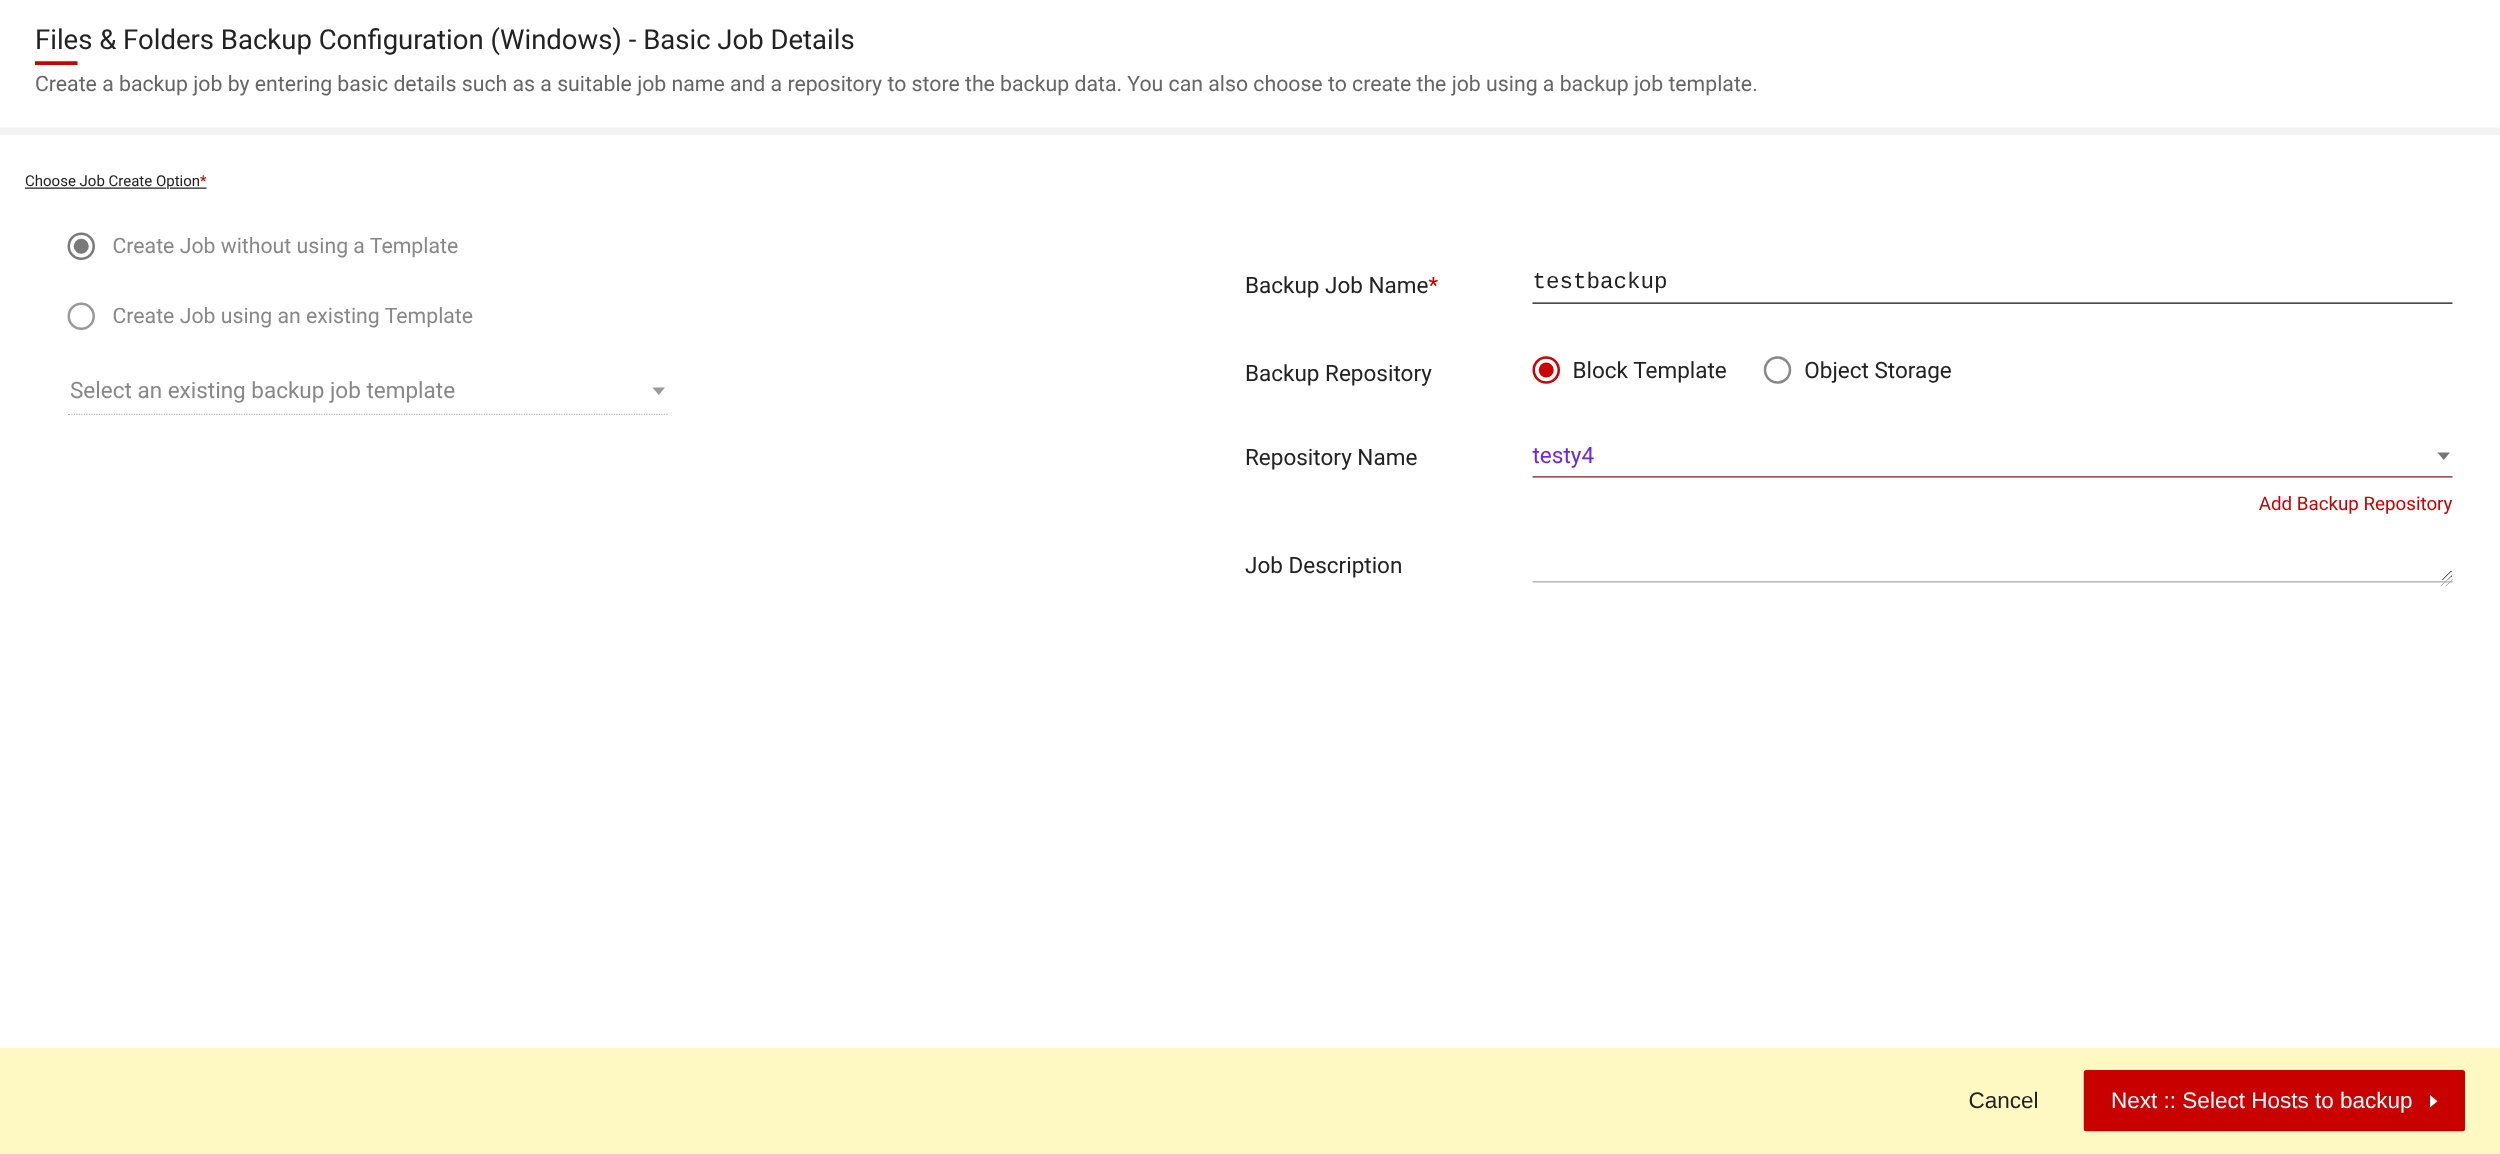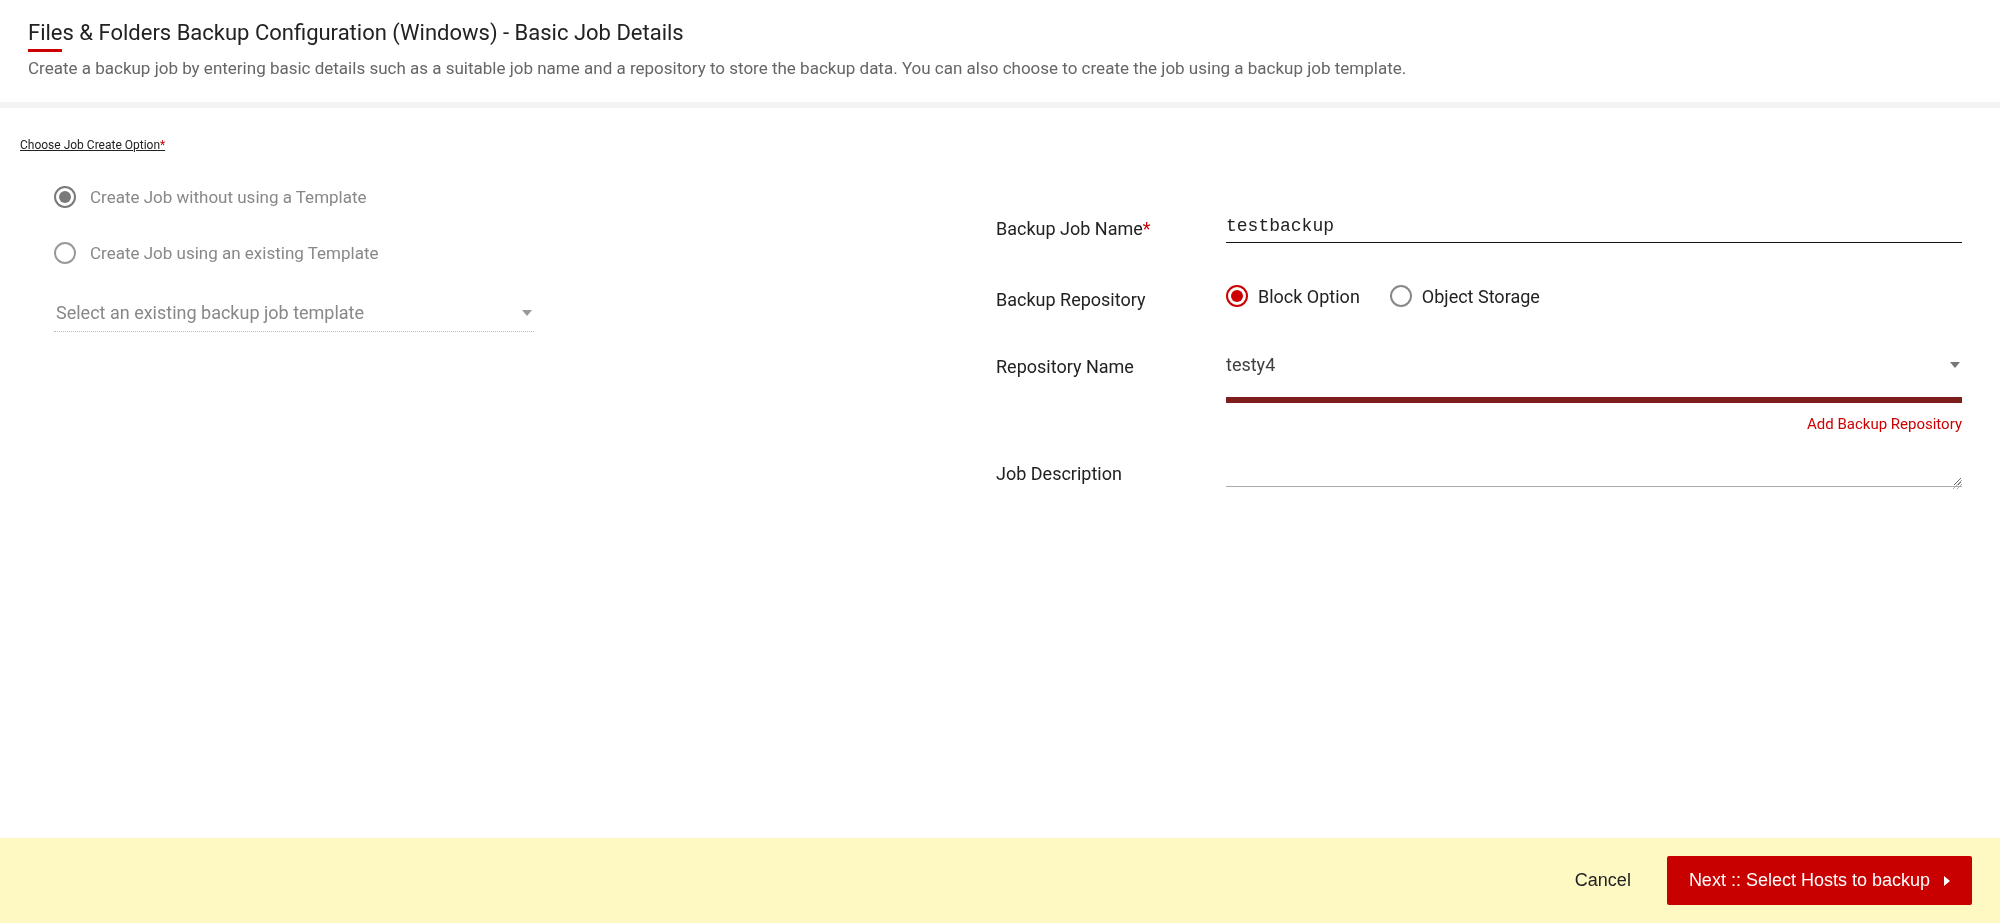--- a/index.html
+++ b/index.html
@@ -158,27 +158,27 @@
   .repo-circle .rdot {
     width: 12px; height: 12px;
     background: #cc0000;
     border-radius: 50%;
   }
   .repo-text { font-size: 18px; color: #222; }
 
   
   .repo-select {
     width: 100%;
-    border-bottom: 6px solid #7f1d1d;
+    border-bottom: 1px solid #7f1d1d;
     display: flex;
     justify-content: space-between;
     align-items: center;
-    padding: 2px 2px 22px 0;
-    font-size: 18px;
-    color: #404040;
+    padding: 2px 2px 6px 0;
+    font-size: 18px;
+    color: #6d28d9;
     cursor: pointer;
   }
   .repo-select .caret { border-top-color: #777; }
 
   .add-repo-link {
     text-align: right;
     margin-top: 12px;
     font-size: 15px;
     color: #cc0000;
     cursor: pointer;
@@ -298,21 +298,21 @@
         </div>
       </div>
 
       <div class="form-row">
         <div class="form-label">Backup Repository</div>
         <div class="form-field repo-radios">
           <div class="repo-radio">
             <span class="repo-circle red">
                 <span class="rdot"></span>
               </span>
-            <span class="repo-text">Block Option</span>
+            <span class="repo-text">Block Template</span>
           </div>
           <div class="repo-radio">
             <span class="repo-circle"></span>
             <span class="repo-text">Object Storage</span>
           </div>
         </div>
       </div>
 
       <div class="form-row" style="margin-bottom:4px">
         <div class="form-label">Repository Name</div>

